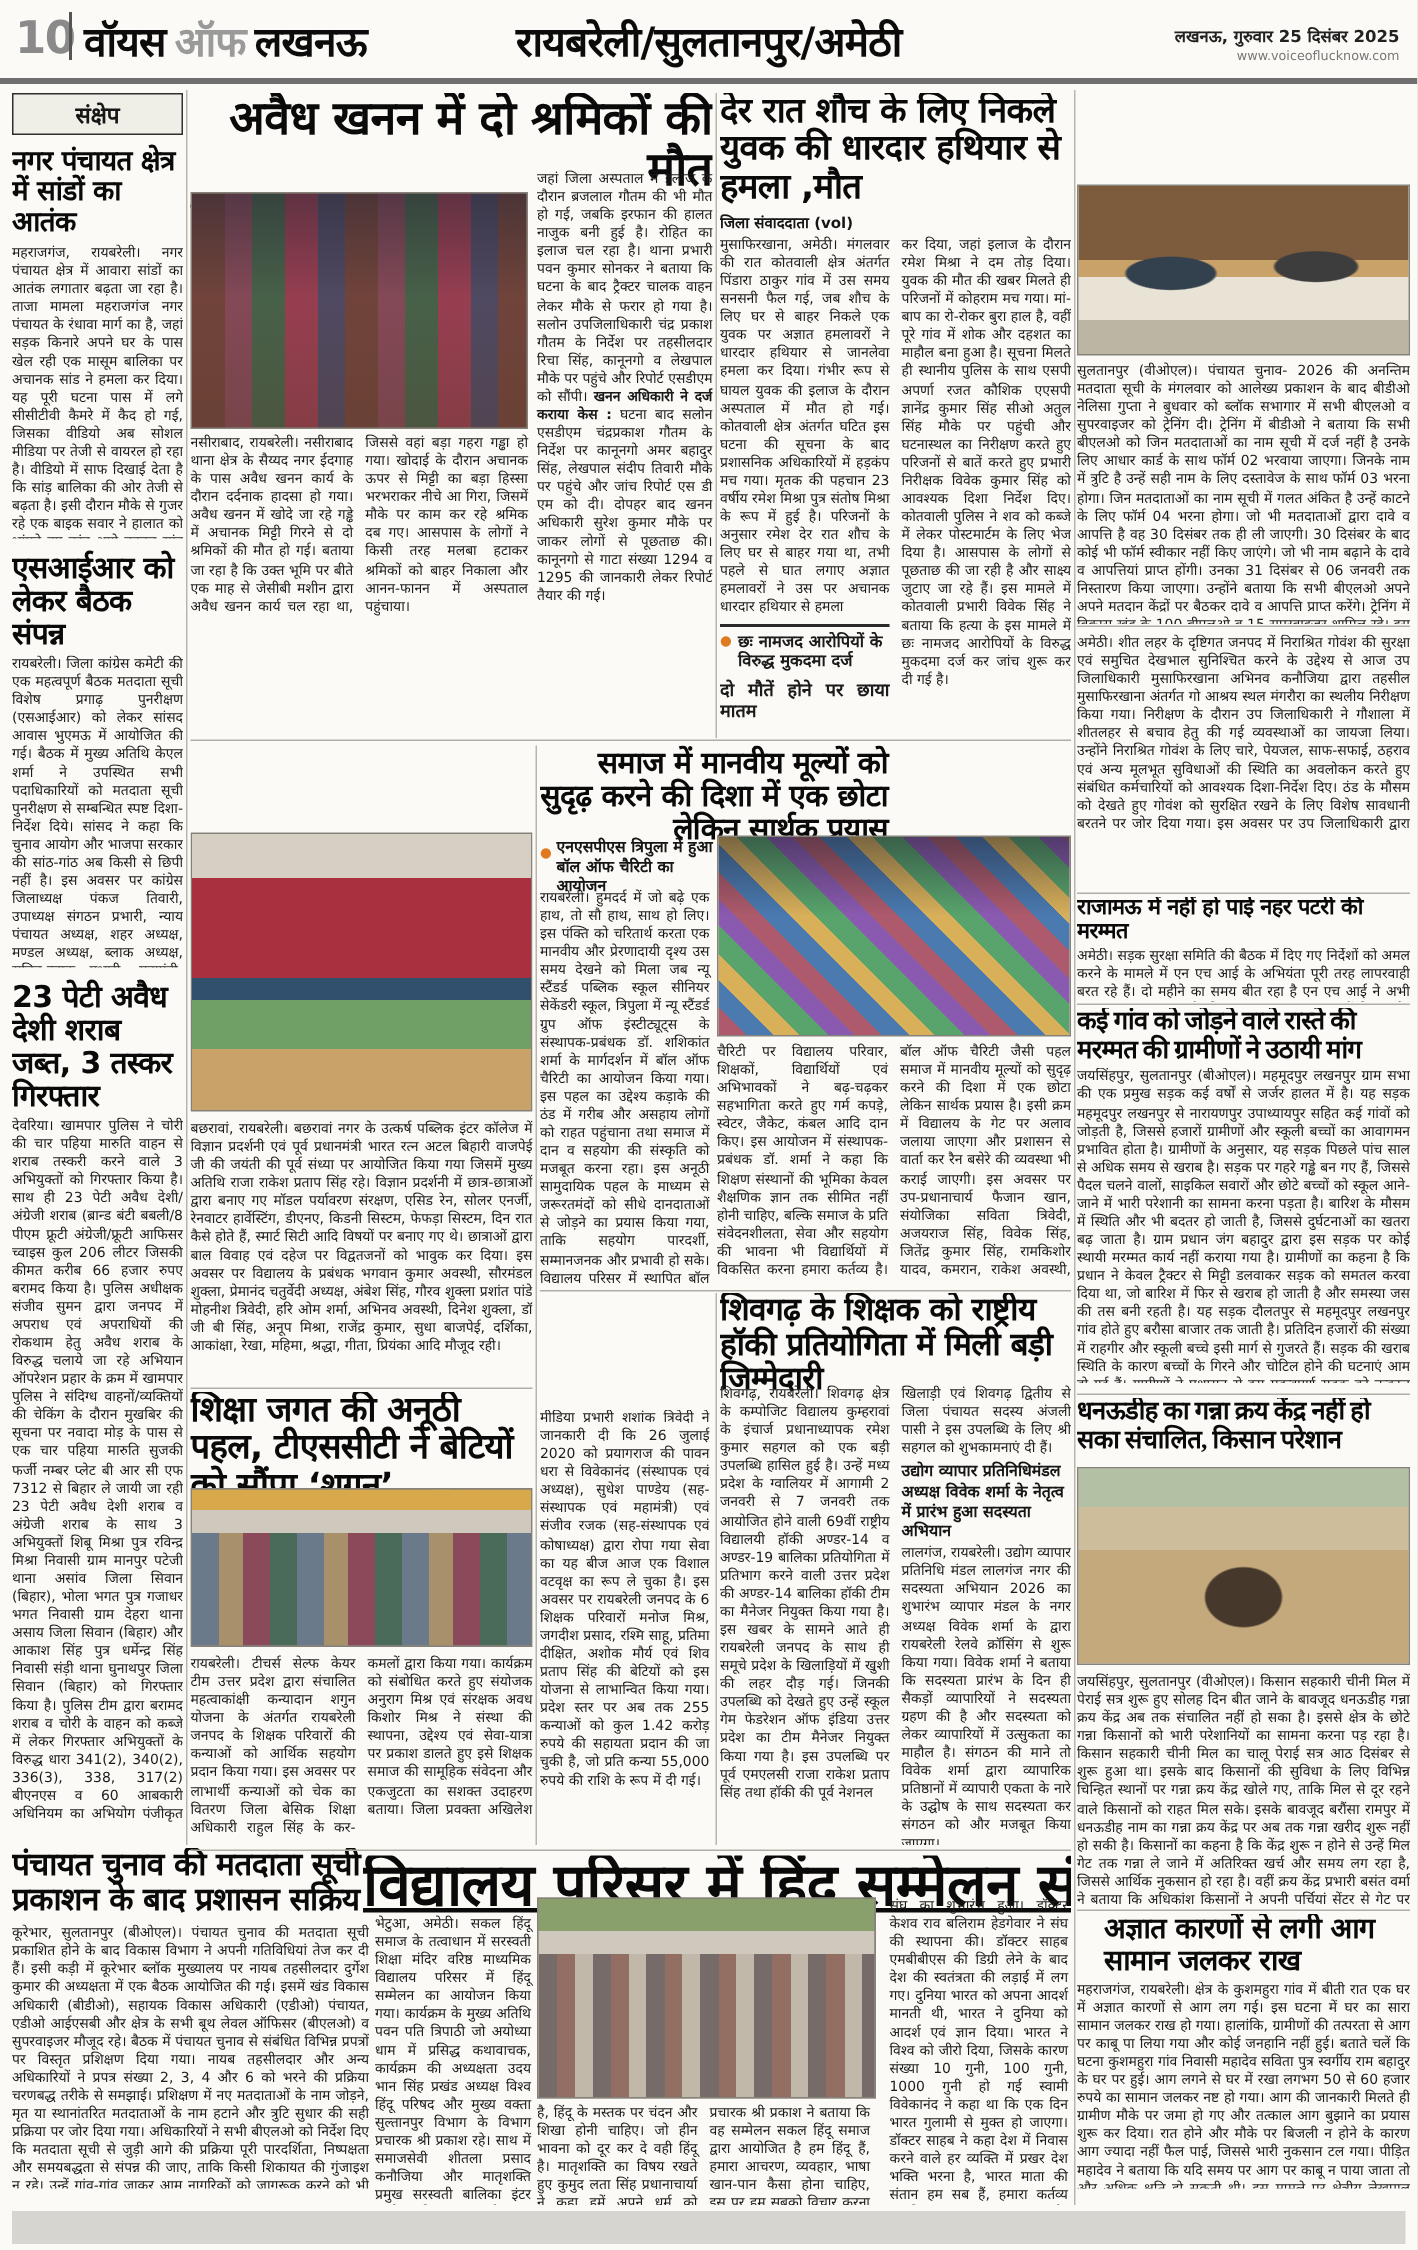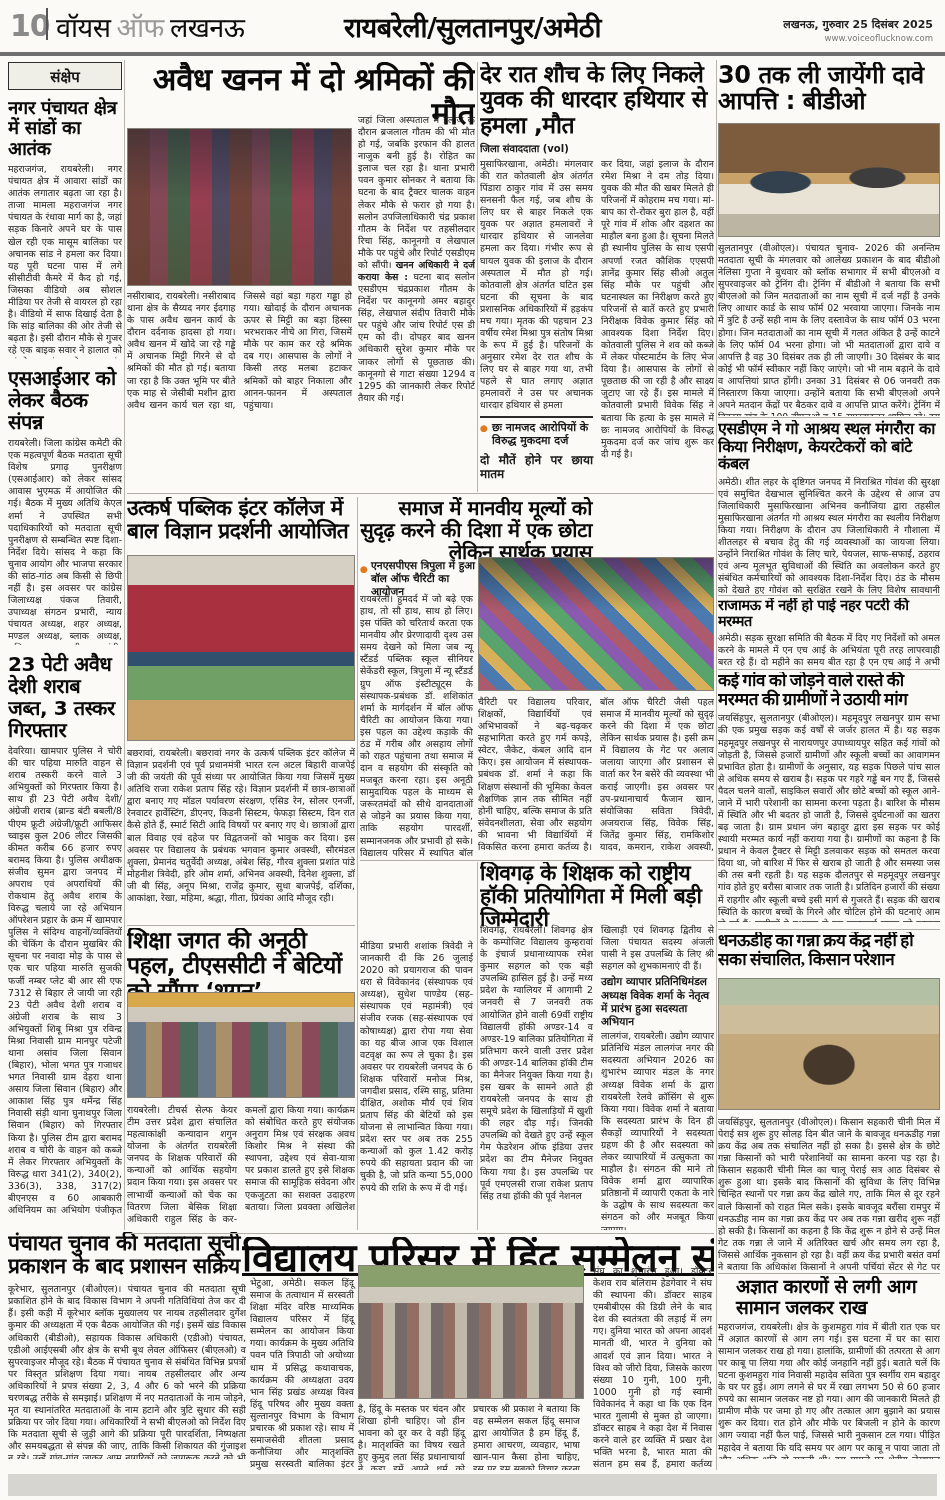--- a/index.html
+++ b/index.html
@@ -2,21 +2,21 @@
 <html><head>
 <meta charset="utf-8">
 <style>
   html,body{margin:0;padding:0;background:#dddcd6;}
   .page{position:relative;width:945px;height:1500px;background:#fbfaf6;margin:0 auto;
         font-family:"DejaVu Sans","Liberation Sans",sans-serif;color:#161616;overflow:hidden;}
   
   .hdr{position:absolute;left:0;top:0;width:945px;height:50px;}
   .pageno{position:absolute;left:10px;top:8px;font-size:30px;font-weight:700;color:#8a8a8a;letter-spacing:-1px;}
   .pagebar{position:absolute;left:46px;top:8px;width:2px;height:32px;background:#555;}
-  .masthead{position:absolute;left:56px;top:8px;font-size:27px;font-weight:400;color:#0c0c0c;letter-spacing:-0.5px;}
+  .masthead{position:absolute;left:56px;top:8px;font-size:27px;font-weight:700;color:#0c0c0c;letter-spacing:-0.5px;}
   .masthead .mid{color:#9a9a9a;margin:0 6px;}
   .section-title{position:absolute;left:0;right:0;top:8px;text-align:center;font-size:27px;font-weight:700;color:#0b0b0b;letter-spacing:-0.5px;}
   .hdate{position:absolute;right:12px;top:16px;font-size:11px;font-weight:700;color:#222;text-align:right;}
   .hurl{position:absolute;right:12px;top:33px;font-size:8.5px;color:#777;text-align:right;}
   .toprule{position:absolute;left:0;top:52px;width:945px;height:4px;background:#6f6f6f;}
 
   .art{position:absolute;overflow:hidden;}
   .hl{font-weight:700;color:#0a0a0a;line-height:1.1;margin:0;letter-spacing:-0.4px;}
   .h34{font-size:31px;text-align:right;} .h24{font-size:23px;} .h22{font-size:21px;} .h21{font-size:20px;}
   .h19{font-size:18.5px;} .h18{font-size:17px;font-family:Liberation Serif, serif;} .h17{font-size:16px;} .h15{font-size:14.5px;}
@@ -104,21 +104,20 @@
     <div class="byline">जिला संवाददाता (vol)</div>
     <div class="bd cols2" style="height:346px;">
       <p class="bd">मुसाफिरखाना, अमेठी। मंगलवार की रात कोतवाली क्षेत्र अंतर्गत पिंडारा ठाकुर गांव में उस समय सनसनी फैल गई, जब शौच के लिए घर से बाहर निकले एक युवक पर अज्ञात हमलावरों ने धारदार हथियार से जानलेवा हमला कर दिया। गंभीर रूप से घायल युवक की इलाज के दौरान अस्पताल में मौत हो गई। कोतवाली क्षेत्र अंतर्गत घटित इस घटना की सूचना के बाद प्रशासनिक अधिकारियों में हड़कंप मच गया। मृतक की पहचान 23 वर्षीय रमेश मिश्रा पुत्र संतोष मिश्रा के रूप में हुई है। परिजनों के अनुसार रमेश देर रात शौच के लिए घर से बाहर गया था, तभी पहले से घात लगाए अज्ञात हमलावरों ने उस पर अचानक धारदार हथियार से हमला</p>
       <div class="callout"><span class="dot">●</span><span>छः नामजद आरोपियों के विरुद्ध मुकदमा दर्ज</span></div>
       <div class="subhead2">दो मौतें होने पर छाया मातम</div>
       <p class="bd">कर दिया, जहां इलाज के दौरान रमेश मिश्रा ने दम तोड़ दिया। युवक की मौत की खबर मिलते ही परिजनों में कोहराम मच गया। मां-बाप का रो-रोकर बुरा हाल है, वहीं पूरे गांव में शोक और दहशत का माहौल बना हुआ है। सूचना मिलते ही स्थानीय पुलिस के साथ एसपी अपर्णा रजत कौशिक एएसपी ज्ञानेंद्र कुमार सिंह सीओ अतुल सिंह मौके पर पहुंची और घटनास्थल का निरीक्षण करते हुए परिजनों से बातें करते हुए प्रभारी निरीक्षक विवेक कुमार सिंह को आवश्यक दिशा निर्देश दिए। कोतवाली पुलिस ने शव को कब्जे में लेकर पोस्टमार्टम के लिए भेज दिया है। आसपास के लोगों से पूछताछ की जा रही है और साक्ष्य जुटाए जा रहे हैं। इस मामले में कोतवाली प्रभारी विवेक सिंह ने बताया कि हत्या के इस मामले में छः नामजद आरोपियों के विरुद्ध मुकदमा दर्ज कर जांच शुरू कर दी गई है।</p>
     </div>
   </section>
 
   <section class="art" style="left:127px;top:497px;width:228px;height:426px;">
-    <h1 class="hl h22">उत्कर्ष पब्लिक इंटर कॉलेज में बाल विज्ञान प्रदर्शनी आयोजित</h1>
     <div class="photo ph-expo" style="left:0;top:58px;width:228px;height:186px;"></div>
     <p class="bd" style="position:absolute;left:0;top:250px;width:228px;height:176px;">बछरावां, रायबरेली। बछरावां नगर के उत्कर्ष पब्लिक इंटर कॉलेज में विज्ञान प्रदर्शनी एवं पूर्व प्रधानमंत्री भारत रत्न अटल बिहारी वाजपेई जी की जयंती की पूर्व संध्या पर आयोजित किया गया जिसमें मुख्य अतिथि राजा राकेश प्रताप सिंह रहे। विज्ञान प्रदर्शनी में छात्र-छात्राओं द्वारा बनाए गए मॉडल पर्यावरण संरक्षण, एसिड रेन, सोलर एनर्जी, रेनवाटर हार्वेस्टिंग, डीएनए, किडनी सिस्टम, फेफड़ा सिस्टम, दिन रात कैसे होते हैं, स्मार्ट सिटी आदि विषयों पर बनाए गए थे। छात्राओं द्वारा बाल विवाह एवं दहेज पर विद्वतजनों को भावुक कर दिया। इस अवसर पर विद्यालय के प्रबंधक भगवान कुमार अवस्थी, सौरमंडल शुक्ला, प्रेमानंद चतुर्वेदी अध्यक्ष, अंबेश सिंह, गौरव शुक्ला प्रशांत पांडे मोहनीश त्रिवेदी, हरि ओम शर्मा, अभिनव अवस्थी, दिनेश शुक्ला, डॉ जी बी सिंह, अनूप मिश्रा, राजेंद्र कुमार, सुधा बाजपेई, दर्शिका, आकांक्षा, रेखा, महिमा, श्रद्धा, गीता, प्रियंका आदि मौजूद रही।</p>
   </section>
 
   <section class="art" style="left:360px;top:497px;width:354px;height:362px;">
     <h1 class="hl h21 abs" style="left:0;top:0;width:232px;text-align:right;">समाज में मानवीय मूल्यों को सुदृढ़ करने की दिशा में एक छोटा लेकिन सार्थक प्रयास</h1>
     <div class="kick abs" style="left:0;top:62px;width:113px;"><span class="dot">●</span><span>एनएसपीएस त्रिपुला में हुआ बॉल ऑफ चैरिटी का आयोजन</span></div>
     <div class="photo ph-charity" style="left:118px;top:60px;width:236px;height:134px;"></div>
     <p class="bd abs" style="left:0;top:96px;width:113px;height:266px;">रायबरेली। हुमदर्द में जो बढ़े एक हाथ, तो सौ हाथ, साथ हो लिए। इस पंक्ति को चरितार्थ करता एक मानवीय और प्रेरणादायी दृश्य उस समय देखने को मिला जब न्यू स्टैंडर्ड पब्लिक स्कूल सीनियर सेकेंडरी स्कूल, त्रिपुला में न्यू स्टैंडर्ड ग्रुप ऑफ इंस्टीट्यूट्स के संस्थापक-प्रबंधक डॉ. शशिकांत शर्मा के मार्गदर्शन में बॉल ऑफ चैरिटी का आयोजन किया गया। इस पहल का उद्देश्य कड़ाके की ठंड में गरीब और असहाय लोगों को राहत पहुंचाना तथा समाज में दान व सहयोग की संस्कृति को मजबूत करना रहा। इस अनूठी सामुदायिक पहल के माध्यम से जरूरतमंदों को सीधे दानदाताओं से जोड़ने का प्रयास किया गया, ताकि सहयोग पारदर्शी, सम्मानजनक और प्रभावी हो सके। विद्यालय परिसर में स्थापित बॉल ऑफ</p>
     <div class="bd cols2 abs" style="left:118px;top:199px;width:236px;height:163px;">
@@ -153,27 +152,25 @@
     <p class="bd abs" style="left:231px;top:166px;width:107px;height:67px;">प्रचारक श्री प्रकाश ने बताया कि वह सम्मेलन सकल हिंदू समाज द्वारा आयोजित है हम हिंदू हैं, हमारा आचरण, व्यवहार, भाषा खान-पान कैसा होना चाहिए, इस पर हम सबको विचार करना चाहिए। वह कार्यक्रम राष्ट्रीय स्वयंसेवक संघ द्वारा आयोजित है जो 1925 में स्थापित हुआ। इसके 100 वर्ष के कार्यकाल को पूरा होने के उपरांत आज सकल हिंदू सम्मेलन का कार्यक्रम आयोजित हो रहा है। विजयदशमी 27 सितंबर 1925 को</p>
     <p class="bd abs" style="left:351px;top:28px;width:119px;height:205px;">संघ का शुभारंभ हुआ। डॉक्टर केशव राव बलिराम हेडगेवार ने संघ की स्थापना की। डॉक्टर साहब एमबीबीएस की डिग्री लेने के बाद देश की स्वतंत्रता की लड़ाई में लग गए। दुनिया भारत को अपना आदर्श मानती थी, भारत ने दुनिया को आदर्श एवं ज्ञान दिया। भारत ने विश्व को जीरो दिया, जिसके कारण संख्या 10 गुनी, 100 गुनी, 1000 गुनी हो गई स्वामी विवेकानंद ने कहा था कि एक दिन भारत गुलामी से मुक्त हो जाएगा। डॉक्टर साहब ने कहा देश में निवास करने वाले हर व्यक्ति में प्रखर देश भक्ति भरना है, भारत माता की संतान हम सब हैं, हमारा कर्तव्य इसकी रक्षा एवं सुरक्षा करना है। संघ का स्वयंसेवक भारत माता को जय बोलता है, हमारा क्या कर्तव्य है इसका संकल्प लेना होगा। हम जो कार्य करते हैं उसी से हमारी जाति की पहचान होती है। जातिगत भेदभाव समाज का कैंसर है।</p>
   </section>
 
   <section class="art" style="left:8px;top:1232px;width:238px;height:240px;">
     <h1 class="hl h22">पंचायत चुनाव की मतदाता सूची प्रकाशन के बाद प्रशासन सक्रिय</h1>
     <p class="bd" style="margin-top:5px;height:176px;overflow:hidden;">कूरेभार, सुलतानपुर (बीओएल)। पंचायत चुनाव की मतदाता सूची प्रकाशित होने के बाद विकास विभाग ने अपनी गतिविधियां तेज कर दी हैं। इसी कड़ी में कूरेभार ब्लॉक मुख्यालय पर नायब तहसीलदार दुर्गेश कुमार की अध्यक्षता में एक बैठक आयोजित की गई। इसमें खंड विकास अधिकारी (बीडीओ), सहायक विकास अधिकारी (एडीओ) पंचायत, एडीओ आईएसबी और क्षेत्र के सभी बूथ लेवल ऑफिसर (बीएलओ) व सुपरवाइजर मौजूद रहे। बैठक में पंचायत चुनाव से संबंधित विभिन्न प्रपत्रों पर विस्तृत प्रशिक्षण दिया गया। नायब तहसीलदार और अन्य अधिकारियों ने प्रपत्र संख्या 2, 3, 4 और 6 को भरने की प्रक्रिया चरणबद्ध तरीके से समझाई। प्रशिक्षण में नए मतदाताओं के नाम जोड़ने, मृत या स्थानांतरित मतदाताओं के नाम हटाने और त्रुटि सुधार की सही प्रक्रिया पर जोर दिया गया। अधिकारियों ने सभी बीएलओ को निर्देश दिए कि मतदाता सूची से जुड़ी आगे की प्रक्रिया पूरी पारदर्शिता, निष्पक्षता और समयबद्धता से संपन्न की जाए, ताकि किसी शिकायत की गुंजाइश न रहे। उन्हें गांव-गांव जाकर आम नागरिकों को जागरूक करने को भी कहा गया, जिससे पात्र मतदाता अपने नाम सूची में दर्ज करा सकें। इस अवसर पर बीडीओ श्रीकांत तिवारी ने कहा कि पंचायत चुनाव लोकतंत्र की मजबूत कड़ी हैं, इसलिए मतदाता सूची का शुद्ध और अद्यतन होना अत्यंत आवश्यक है। एडीओ पंचायत प्रकाश कुमार मिश्रा और एडीओ आईएसबी राकेश सोनी ने बीएलओ को उनके दायित्वों की याद दिलाते हुए ईमानदारी से कार्य करने की अपील की। बैठक में बड़ी संख्या में बीएलओ और सुपरवाइजर उपस्थित थे। प्रशिक्षण के बाद बीएलओ ने अपने-अपने क्षेत्रों में जल्द ही कार्य शुरू करने की बात कही।</p>
   </section>
 
   <section class="art" style="left:718px;top:62px;width:222px;height:354px;">
-    <h1 class="hl h25">30 तक ली जायेंगी दावे आपत्ति : बीडीओ</h1>
     <div class="photo ph-meeting" style="left:0;top:61px;width:222px;height:114px;"></div>
     <p class="bd abs" style="left:0;top:180px;width:222px;height:174px;">सुलतानपुर (वीओएल)। पंचायत चुनाव- 2026 की अनन्तिम मतदाता सूची के मंगलवार को आलेख्य प्रकाशन के बाद बीडीओ नेलिसा गुप्ता ने बुधवार को ब्लॉक सभागार में सभी बीएलओ व सुपरवाइजर को ट्रेनिंग दी। ट्रेनिंग में बीडीओ ने बताया कि सभी बीएलओ को जिन मतदाताओं का नाम सूची में दर्ज नहीं है उनके लिए आधार कार्ड के साथ फॉर्म 02 भरवाया जाएगा। जिनके नाम में त्रुटि है उन्हें सही नाम के लिए दस्तावेज के साथ फॉर्म 03 भरना होगा। जिन मतदाताओं का नाम सूची में गलत अंकित है उन्हें काटने के लिए फॉर्म 04 भरना होगा। जो भी मतदाताओं द्वारा दावे व आपत्ति है वह 30 दिसंबर तक ही ली जाएगी। 30 दिसंबर के बाद कोई भी फॉर्म स्वीकार नहीं किए जाएंगे। जो भी नाम बढ़ाने के दावे व आपत्तियां प्राप्त होंगी। उनका 31 दिसंबर से 06 जनवरी तक निस्तारण किया जाएगा। उन्होंने बताया कि सभी बीएलओ अपने अपने मतदान केंद्रों पर बैठकर दावे व आपत्ति प्राप्त करेंगे। ट्रेनिंग में विकास खंड के 100 बीएलओ व 15 सुपरवाइजर शामिल रहे। इस मौके पर एडीओ पंचायत संतोष पाल सहित अन्य कर्मचारी मौजूद रहे।</p>
   </section>
 
   <section class="art" style="left:718px;top:420px;width:222px;height:174px;">
-    <h1 class="hl h17">एसडीएम ने गो आश्रय स्थल मंगरौरा का किया निरीक्षण, केयरटेकरों को बांटे कंबल</h1>
     <p class="bd" style="margin-top:3px;height:132px;overflow:hidden;">अमेठी। शीत लहर के दृष्टिगत जनपद में निराश्रित गोवंश की सुरक्षा एवं समुचित देखभाल सुनिश्चित करने के उद्देश्य से आज उप जिलाधिकारी मुसाफिरखाना अभिनव कनौजिया द्वारा तहसील मुसाफिरखाना अंतर्गत गो आश्रय स्थल मंगरौरा का स्थलीय निरीक्षण किया गया। निरीक्षण के दौरान उप जिलाधिकारी ने गौशाला में शीतलहर से बचाव हेतु की गई व्यवस्थाओं का जायजा लिया। उन्होंने निराश्रित गोवंश के लिए चारे, पेयजल, साफ-सफाई, ठहराव एवं अन्य मूलभूत सुविधाओं की स्थिति का अवलोकन करते हुए संबंधित कर्मचारियों को आवश्यक दिशा-निर्देश दिए। ठंड के मौसम को देखते हुए गोवंश को सुरक्षित रखने के लिए विशेष सावधानी बरतने पर जोर दिया गया। इस अवसर पर उप जिलाधिकारी द्वारा गौशाला में तैनात केयरटेकरों को शीतलहर से राहत प्रदान करने के उद्देश्य से कंबल वितरित किए गए। उन्होंने केयरटेकरों से गोवंश की नियमित देखरेख, समय पर चारा-पानी उपलब्ध कराने तथा स्वच्छता बनाए रखने के निर्देश दिए।</p>
   </section>
 
   <section class="art" style="left:718px;top:598px;width:222px;height:70px;">
     <h1 class="hl h15">राजामऊ में नहीं हो पाई नहर पटरी की मरम्मत</h1>
     <p class="bd" style="margin-top:2px;height:46px;overflow:hidden;">अमेठी। सड़क सुरक्षा समिति की बैठक में दिए गए निर्देशों को अमल करने के मामले में एन एच आई के अभियंता पूरी तरह लापरवाही बरत रहे हैं। दो महीने का समय बीत रहा है एन एच आई ने अभी तक राजामऊ नहर पटरी की मरम्मत का काम पूरा नहीं किया और न ही लोक निर्माण विभाग को धनराशि हस्तांतरित की है।</p>
   </section>
 
   <section class="art" style="left:718px;top:672px;width:222px;height:256px;">
     <h1 class="hl h18">कई गांव को जोड़ने वाले रास्ते की मरम्मत की ग्रामीणों ने उठायी मांग</h1>

